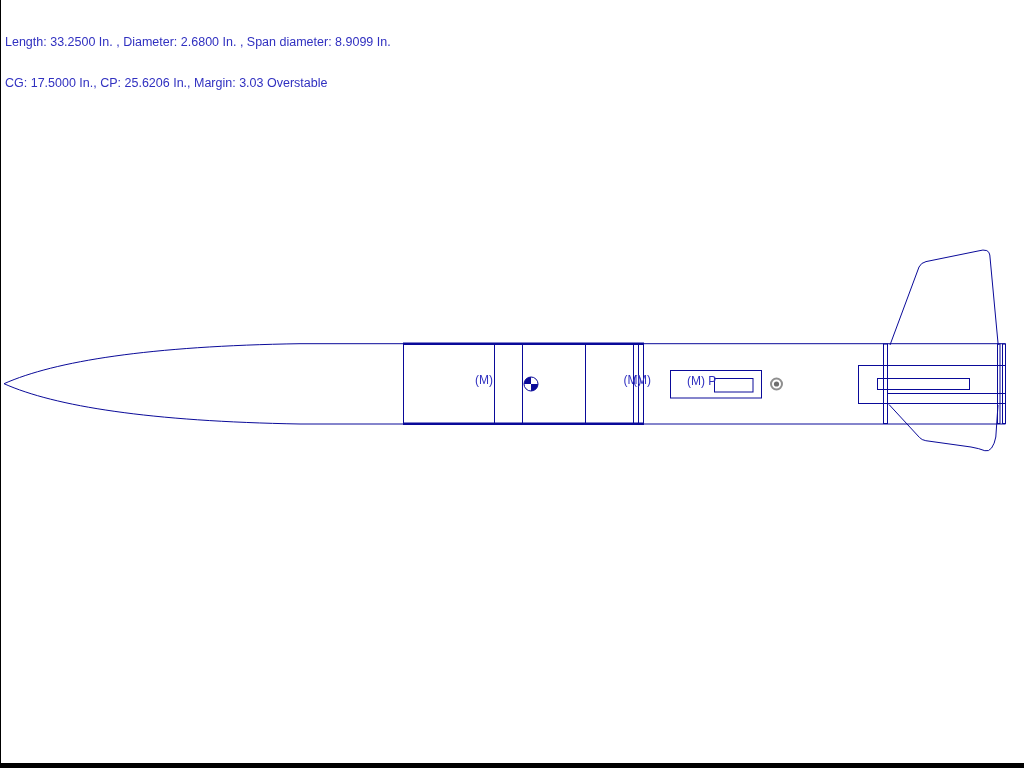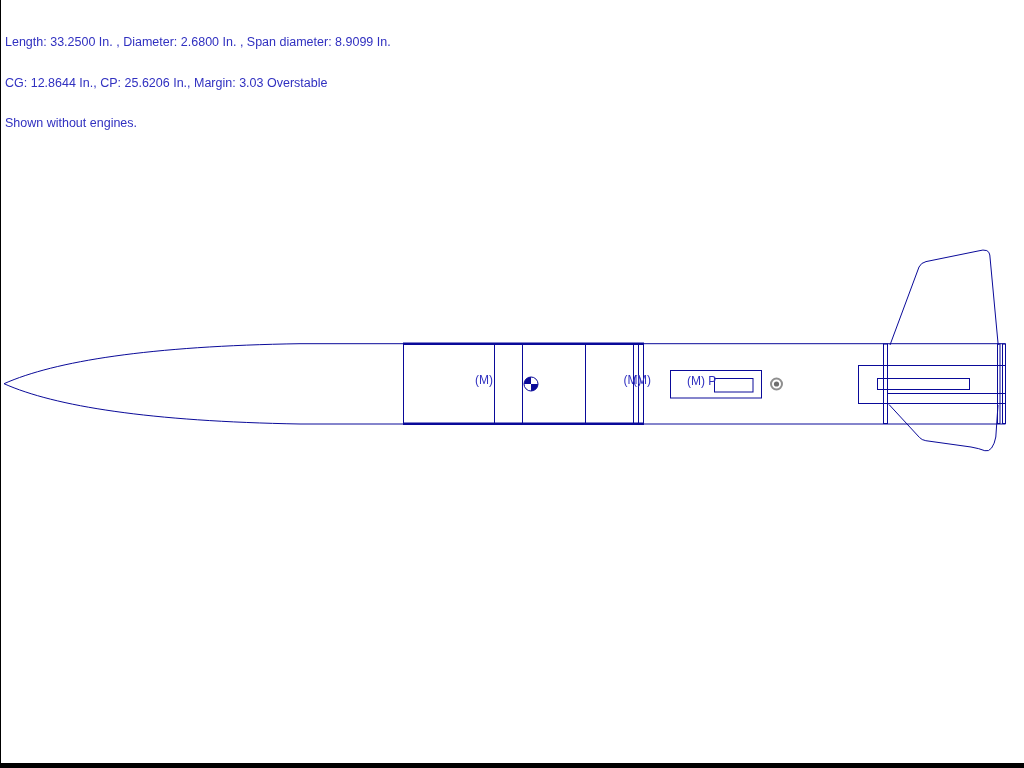--- a/index.html
+++ b/index.html
@@ -23,22 +23,21 @@
   .edge-left   { position:absolute; left:0; top:0; width:1px; height:768px; background:var(--border-black,#000); }
   .edge-bottom { position:absolute; left:0; top:763px; width:1024px; height:5px; background:var(--border-black,#000); }
 </style>
 </head>
 <body>
 
 <div class="screen">
 
   <div class="info">
     <div>Length: 33.2500 In. , Diameter: 2.6800 In. , Span diameter: 8.9099 In.</div>
-    <div>CG: 12.8644 In., CP: 25.6206 In., Margin: 3.03 Overstable</div>
-    <div>Shown without engines.</div>
+    <div>CG: 17.5000 In., CP: 25.6206 In., Margin: 3.03 Overstable</div>
   </div>
 
   <svg class="rocket-svg" width="1024" height="768" viewBox="0 0 1024 768">
 
     <path class="ln" d="M 4,383.7 C 55,361 150,346 300,343.7"></path>
     <path class="ln" d="M 4,383.7 C 55,406.4 150,421.4 300,424"></path>
 
     <path class="ln" d="M 300,343.7 H 1005.5"></path>
     <path class="ln" d="M 300,424 H 1005.5"></path>
 

